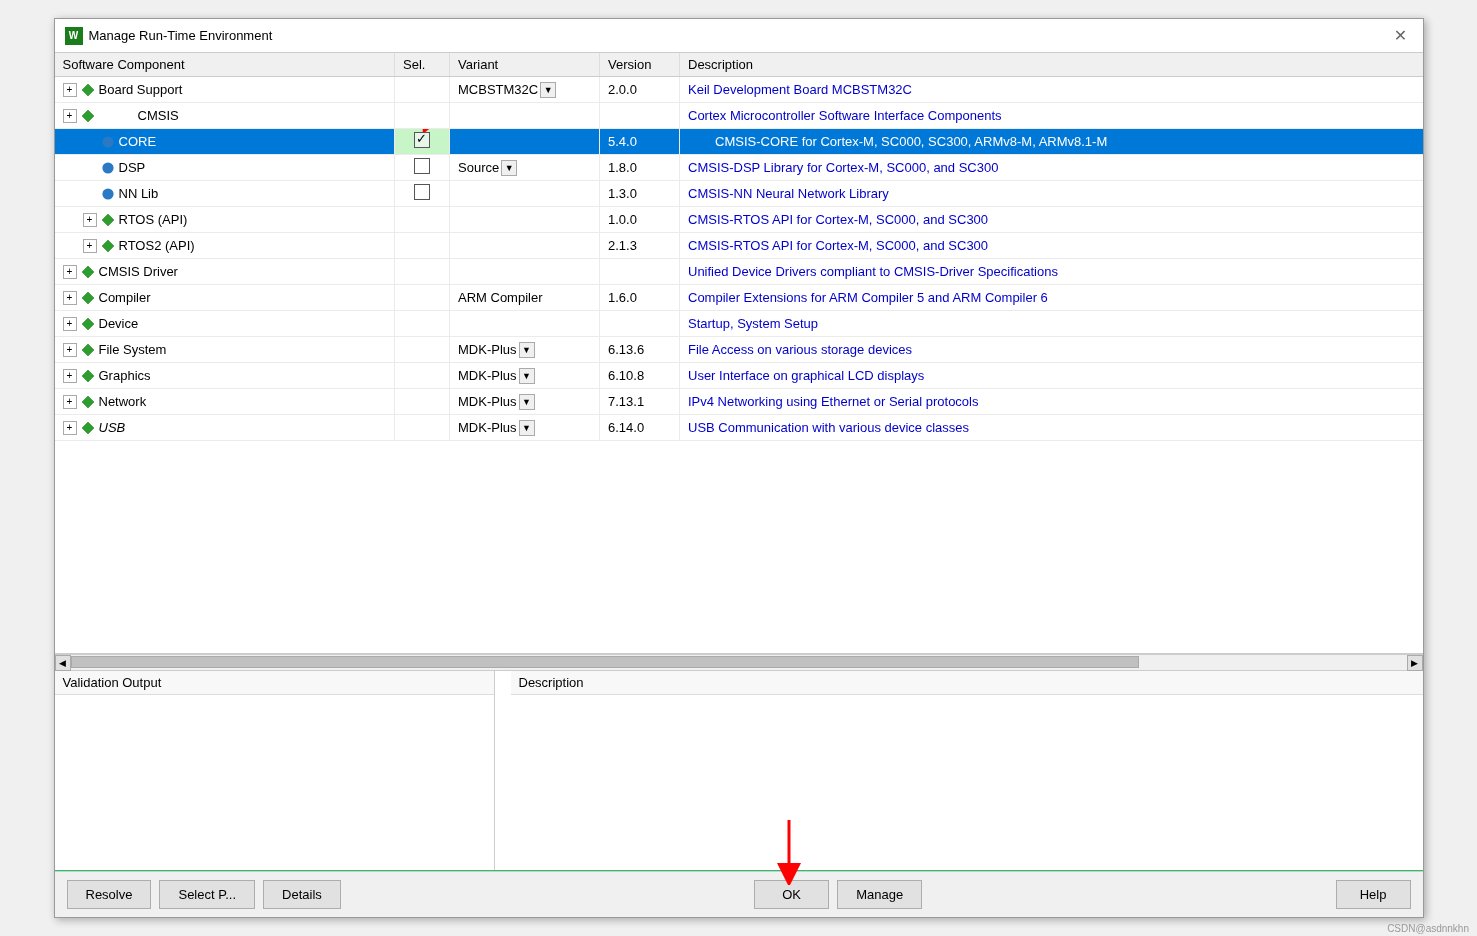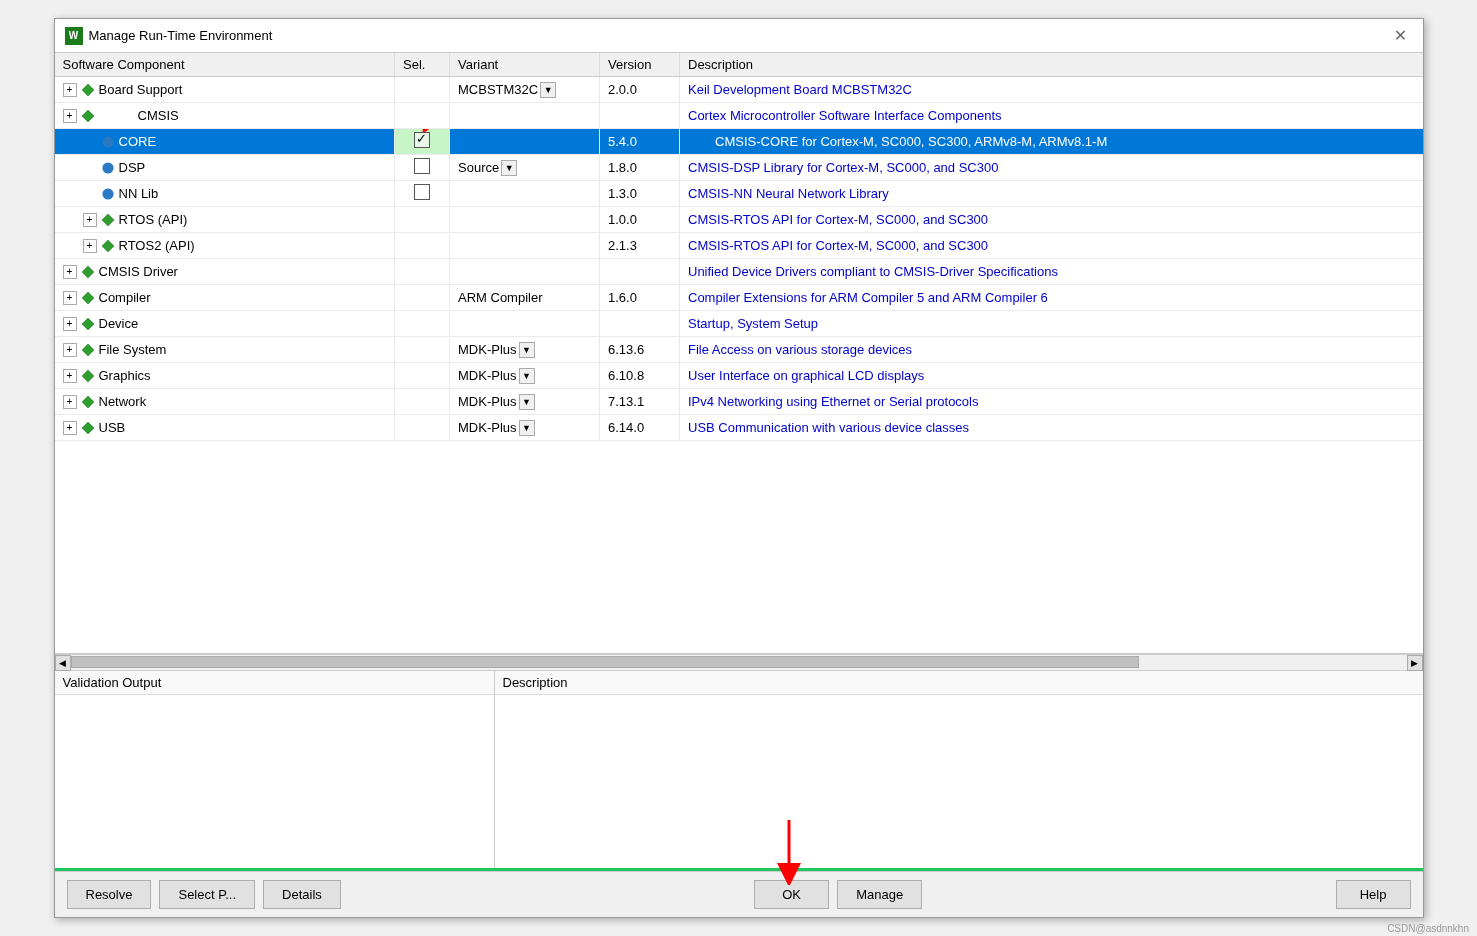--- a/index.html
+++ b/index.html
@@ -252,21 +252,22 @@
     .bottom-area {
       display: flex;
       flex-direction: column;
       background: #fff;
       border-top: 1px solid #ccc;
     }
 
     .bottom-panels {
       display: flex;
       height: 200px;
-      border-bottom: 3px solid #22c55e;
+      border-bottom: 1px solid #22c55e;
+      gap: 16px;
     }
 
     .validation-panel {
       width: 440px;
       border-right: 1px solid #ccc;
       display: flex;
       flex-direction: column;
     }
 
     .panel-header {
@@ -592,21 +593,21 @@
               <td>7.13.1</td>
               <td><a href="#" style="color:#0000cc">IPv4 Networking using Ethernet or Serial protocols</a></td>
             </tr>
             <tr>
               <td style="padding-left: 8px;">
                 <div class="component-cell">
                   <span class="expand-btn">+</span>
                   <span class="diamond-icon"><svg width="14" height="14" viewBox="0 0 14 14">
                       <polygon points="7,1 13,7 7,13 1,7" fill="#2d9e2d" stroke="#1a7a1a" stroke-width="0.5"></polygon>
                     </svg></span>
-                  <span style="font-size:13px;">USB</span>
+                  <span style="font-size:13px;font-style:italic;">USB</span>
                 </div>
               </td>
               <td class="sel-cell"></td>
               <td>
                 <div class="variant-select">
         <span class="variant-text">MDK-Plus</span>
         <span class="dropdown-arrow">▼</span>
       </div>
               </td>
               <td>6.14.0</td>

